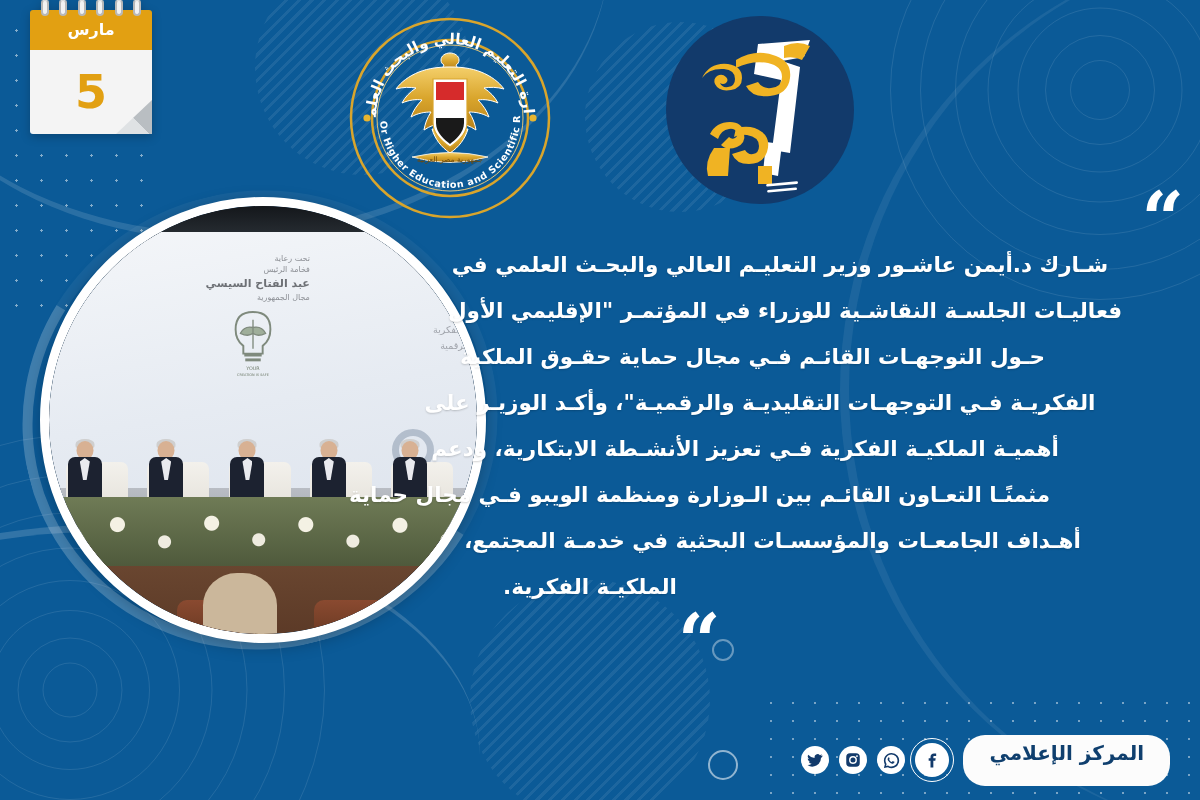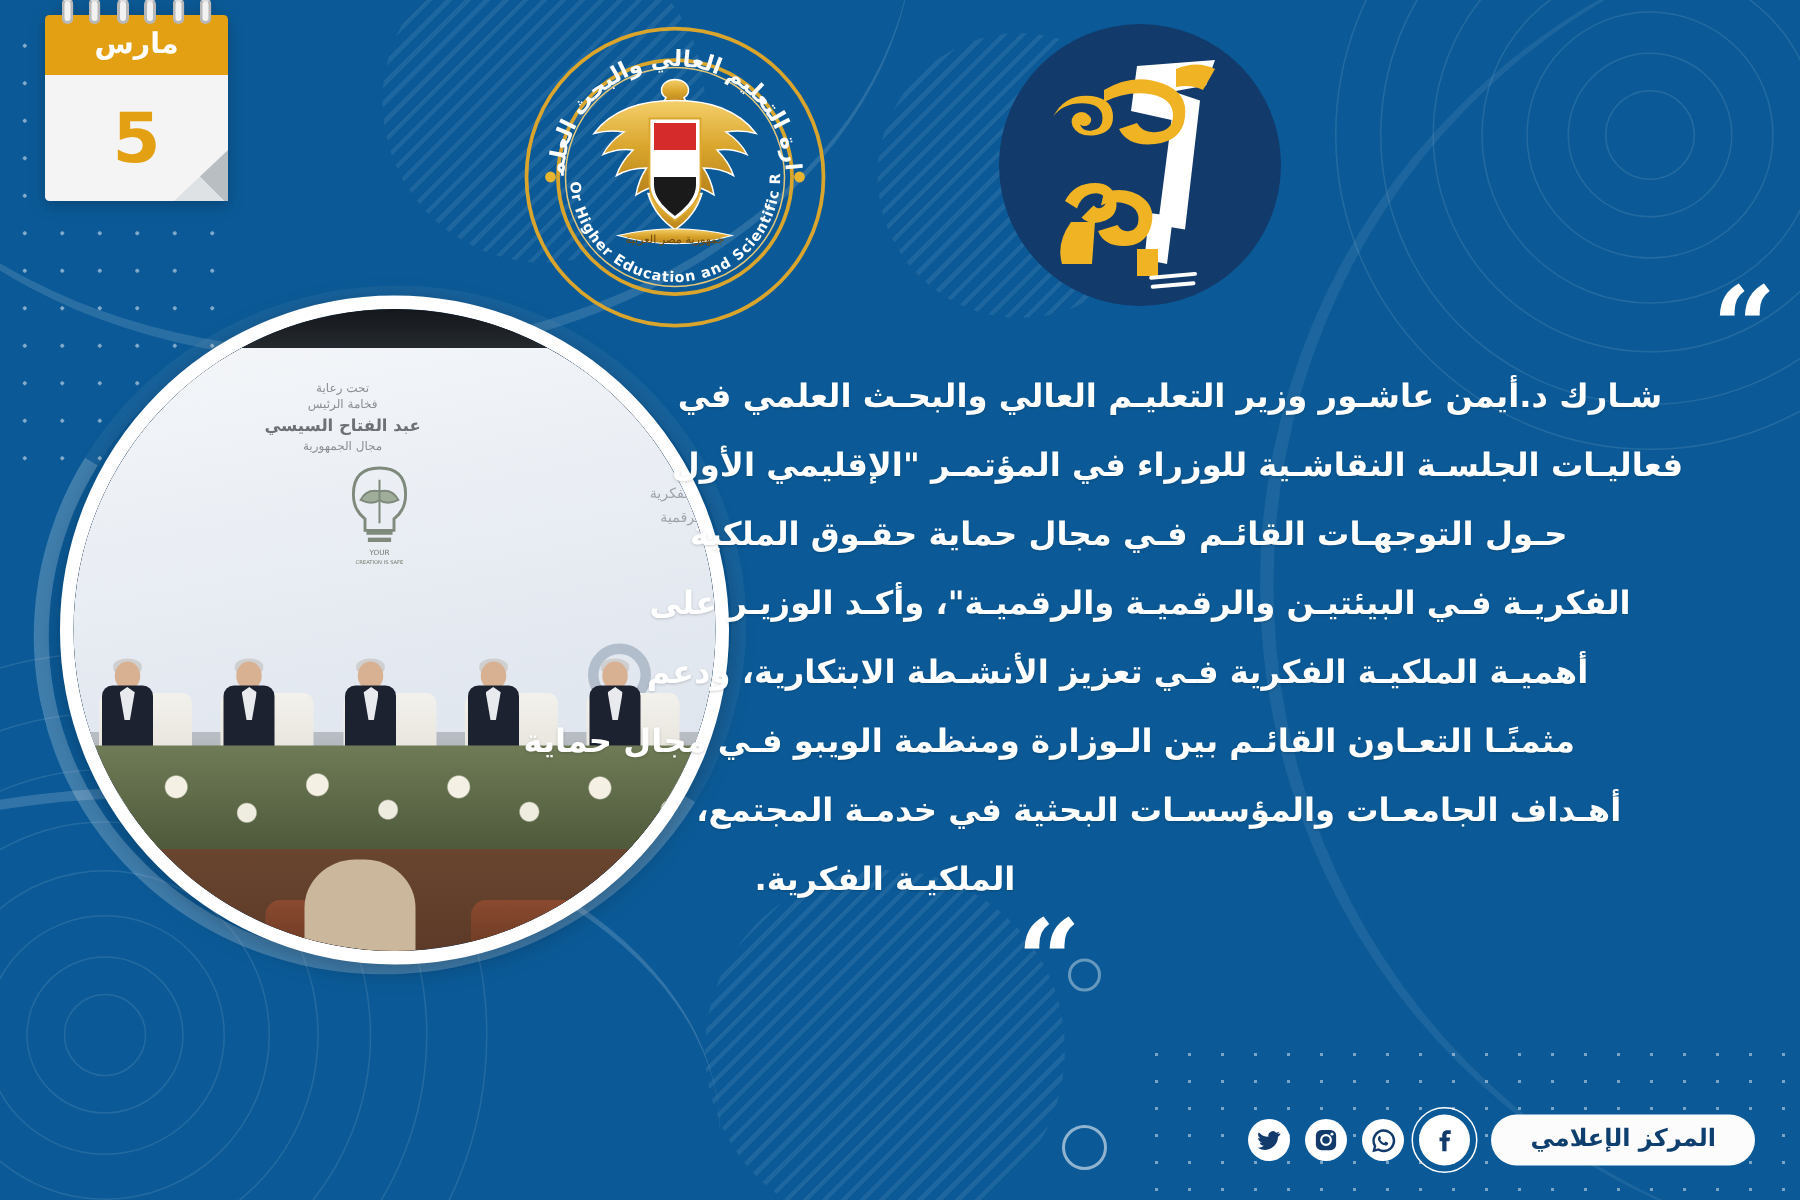--- a/index.html
+++ b/index.html
@@ -83,21 +83,21 @@
   }
   .cal-rings { position:absolute; top:-7px; left:0; width:100%; height:16px;
     display:flex; justify-content:space-evenly; align-items:flex-start; z-index:3; }
   .cal-ring { width:8px; height:17px; border:2px solid #b8b8b8; border-radius:4px;
     background:#f2f2f2; border-top-color:#dcdcdc; }
   .cal-head {
     position:absolute; top:4px; left:0; width:100%; height:40px;
     background:#e2a012; border-radius:3px 3px 0 0;
     display:flex; align-items:center; justify-content:center; z-index:2;
   }
-  .cal-month { color:#fff; font-weight:bold; font-size:19px; letter-spacing:.5px;
+  .cal-month { color:#fff; font-weight:bold; font-size:16px; letter-spacing:.5px;
     font-family:"DejaVu Sans",sans-serif; padding-bottom:2px; }
   .cal-body {
     position:absolute; top:44px; left:0; width:100%; height:84px;
     background:#f4f4f4; border-radius:0 0 3px 3px;
     display:flex; align-items:center; justify-content:center;
   }
   .cal-day { color:#e2a012; font-weight:bold; font-size:46px; line-height:1;
     font-family:"DejaVu Sans",sans-serif; }
   .cal-fold {
     position:absolute; right:0; bottom:0; width:36px; height:34px;
@@ -132,21 +132,21 @@
   .photo-inner { position:absolute; inset:0; border-radius:50%; overflow:hidden; }
 
   
   .ph-bg { position:absolute; inset:0; background:#2b2f33; }
   .ph-screen { position:absolute; left:-4%; top:6%; width:112%; height:62%;
     background:linear-gradient(170deg,#f4f6f9 0%, #e6ebf2 60%, #dfe5ee 100%); }
   .ph-truss { position:absolute; left:-5%; top:0; width:112%; height:8%;
     background:linear-gradient(180deg,#14171b,#2a3036); }
   .ph-scr-txt {
     position:absolute; color:#8c8f95; font-size:8px; line-height:1.45;
-    text-align:center; font-family:"DejaVu Sans",sans-serif; white-space:nowrap;
+    text-align:right; font-family:"DejaVu Sans",sans-serif; white-space:nowrap;
   }
   .ph-scr-ar-r { position:absolute; color:#9fa3aa; font-size:9.5px; line-height:1.7;
     text-align:right; font-family:"DejaVu Sans",sans-serif; }
   .ph-emblem { position:absolute; left:40%; top:28%; width:58px; height:72px; }
   .ph-stage { position:absolute; left:0; bottom:0; width:100%; height:34%;
     background:linear-gradient(180deg,#b9bdc4 0%,#9aa0a8 35%,#6e4a33 36%,#5c3a27 100%); }
   .ph-chair { position:absolute; bottom:22%; width:62px; height:78px;
     background:linear-gradient(180deg,#f3f1ec,#ddd9d0); border-radius:7px 7px 3px 3px; }
   .ph-chair::after { content:""; position:absolute; left:50%; bottom:16px;
     transform:translateX(-50%); width:16px; height:20px; border-radius:50% 50% 40% 40%;
@@ -208,21 +208,21 @@
   .quote-text .ln:nth-child(5){ padding-right:110px; }
   .quote-text .ln:nth-child(6){ padding-right:130px; }
   .quote-text .ln:nth-child(7){ padding-right:55px; }
   .quote-text .ln:nth-child(8){ padding-right:420px; }
 
   
   .footer { position:absolute; left:800px; top:735px; width:370px; height:50px;
     display:flex; align-items:center; gap:14px; }
   .media-pill {
     background:#fcfcfc; color:#0f3f6e; font-weight:bold;
-    font-size:16px; padding:6px 26px 9px; border-radius:22px;
+    font-size:20px; padding:6px 26px 21px; border-radius:22px;
     white-space:nowrap; font-family:"DejaVu Sans",sans-serif;
     letter-spacing:1px;
   }
   .socials { display:flex; align-items:center; gap:10px; }
   .sicon { width:28px; height:28px; border-radius:50%; background:#fff;
     display:flex; align-items:center; justify-content:center; position:relative; }
   .sicon svg { display:block; }
   .sicon.fb { width:34px; height:34px; }
   .sicon.fb::after { content:""; position:absolute; inset:-5px; border-radius:50%;
     border:1.8px solid #ffffff; }
@@ -433,21 +433,21 @@
       </div>
     </div>
   </div>
 
   <div class="quote-block">
     <span class="qmark qmark-open">“</span>
     <div class="quote-text">
       <span class="ln">شـارك د.أيمن عاشـور وزير التعليـم العالي والبحـث العلمي في</span>
       <span class="ln">فعاليـات الجلسـة النقاشـية للوزراء في المؤتمـر "الإقليمي الأول</span>
       <span class="ln">حـول التوجهـات القائـم فـي مجال حماية حقـوق الملكية</span>
-      <span class="ln">الفكريـة فـي البيئتيـن والرقميـة والرقميـة"، وأكـد الوزيـر على</span>
+      <span class="ln">الفكريـة فـي التوجهـات التقليديـة والرقميـة"، وأكـد الوزيـر على</span>
       <span class="ln">أهميـة الملكيـة الفكرية فـي تعزيز الأنشـطة الابتكارية، ودعم</span>
       <span class="ln">مثمنًـا التعـاون القائـم بين الـوزارة ومنظمة الويبو فـي مجال حماية</span>
       <span class="ln">أهـداف الجامعـات والمؤسسـات البحثية في خدمـة المجتمع،</span>
       <span class="ln">الملكيـة الفكرية.</span>
     </div>
     <span class="qmark qmark-close">“</span>
   </div>
 
   <div class="footer">
     <div class="media-pill">المركز الإعلامي</div>

